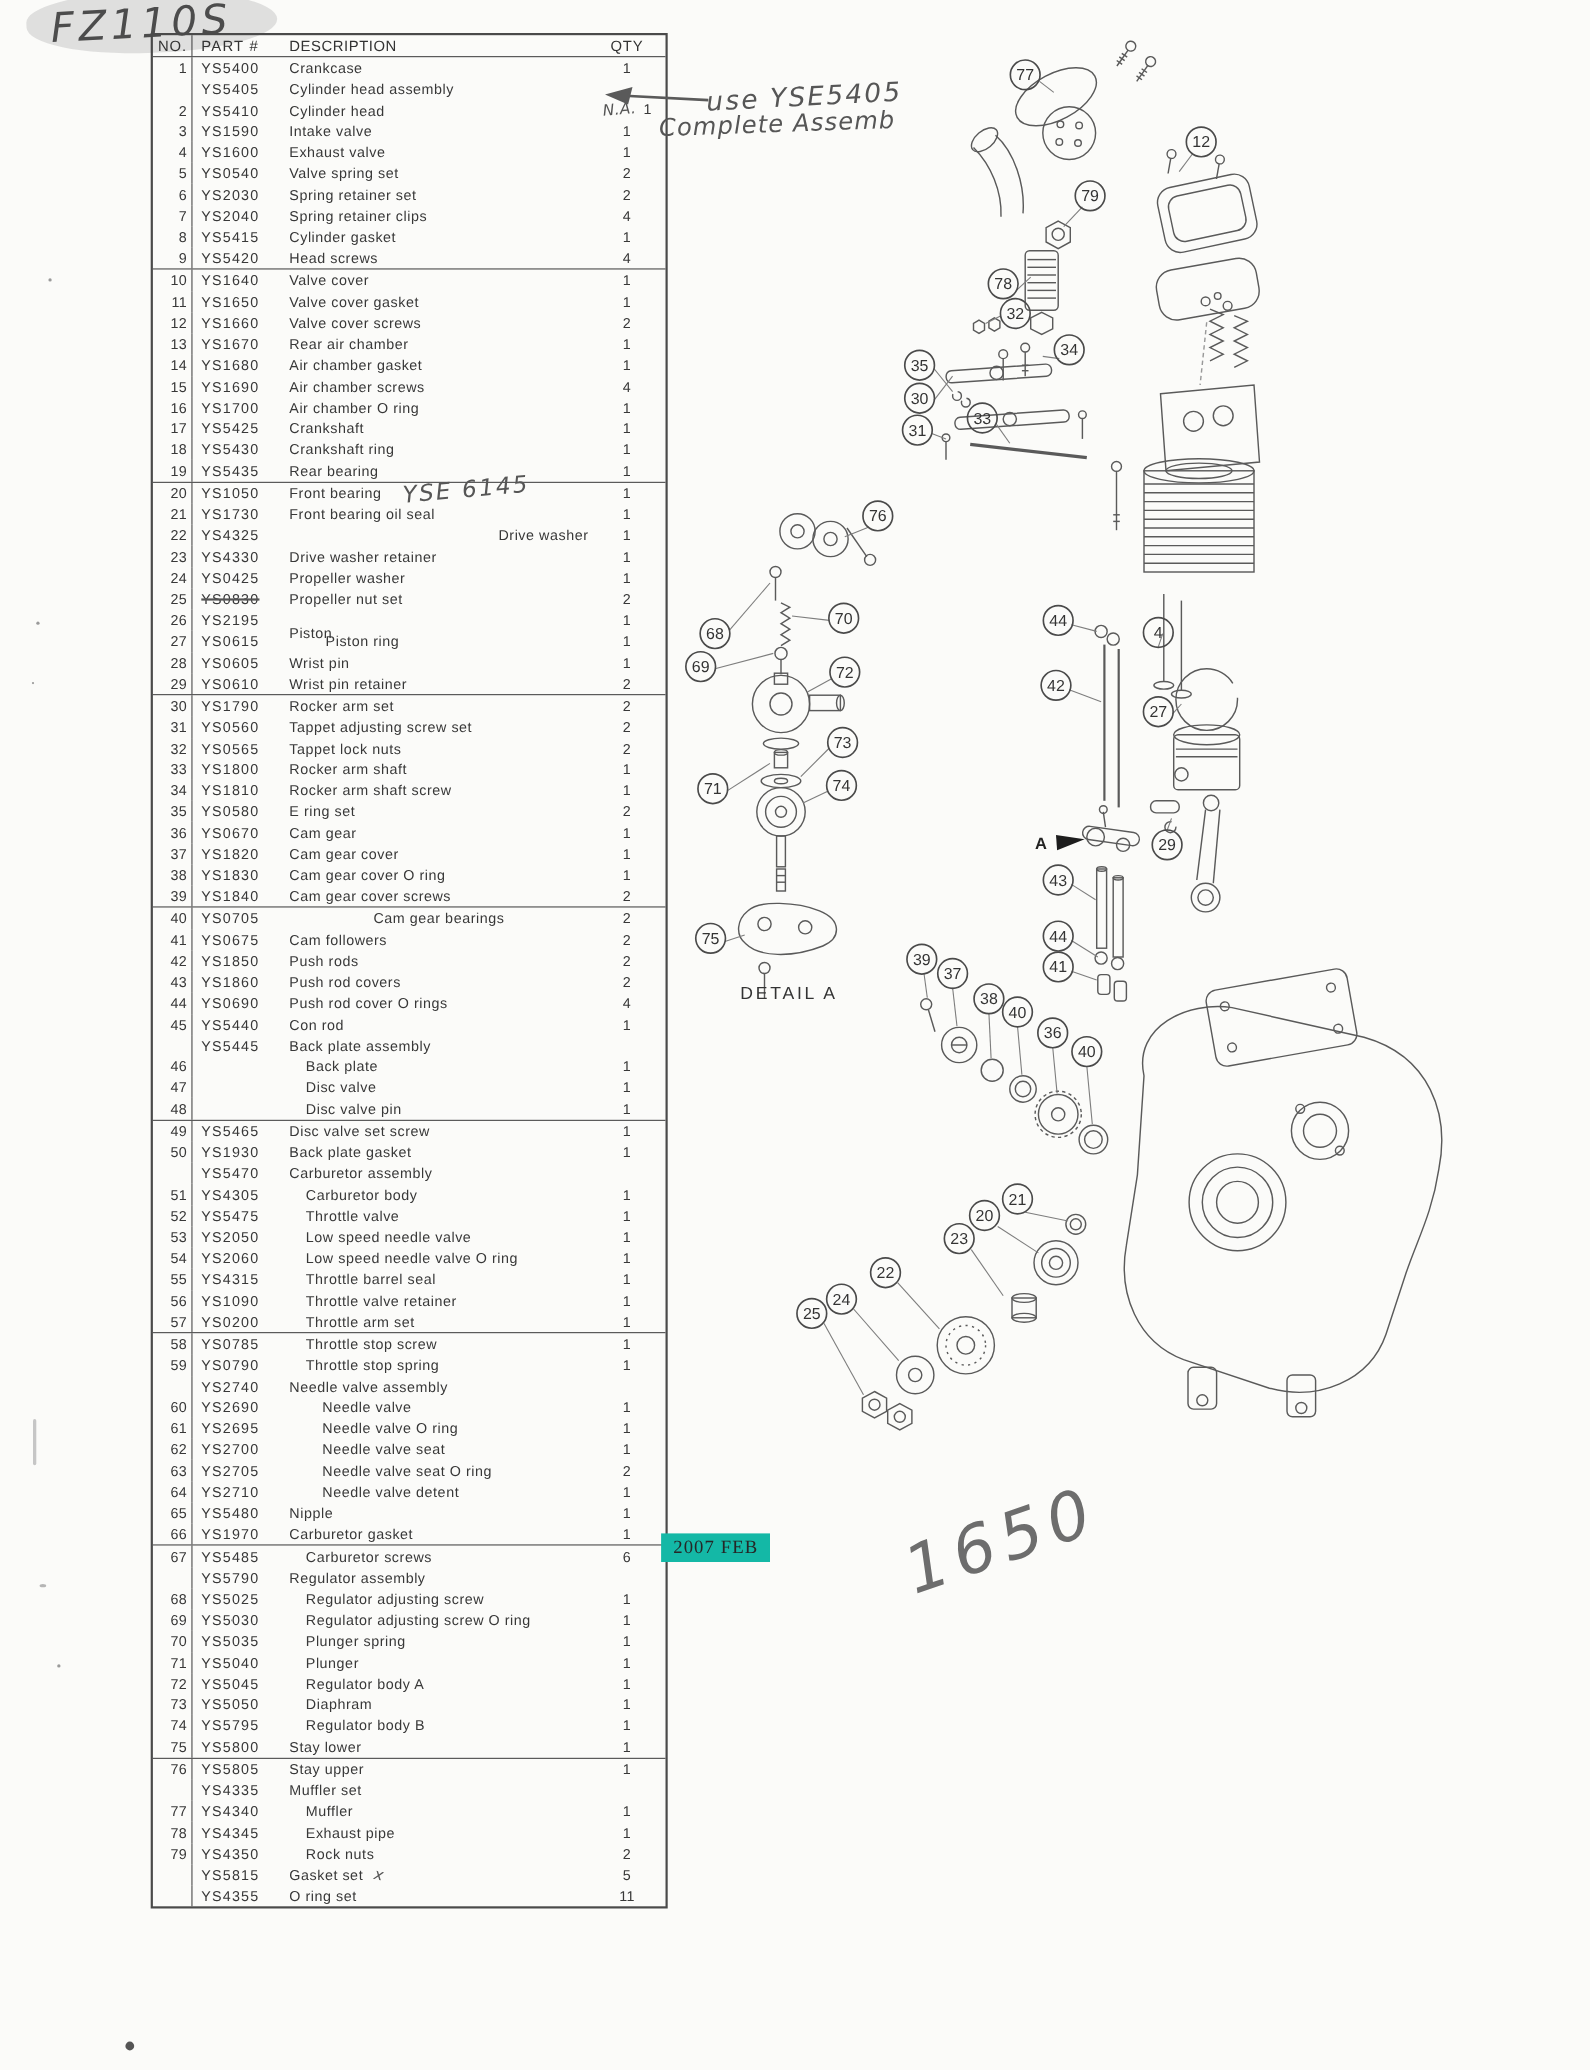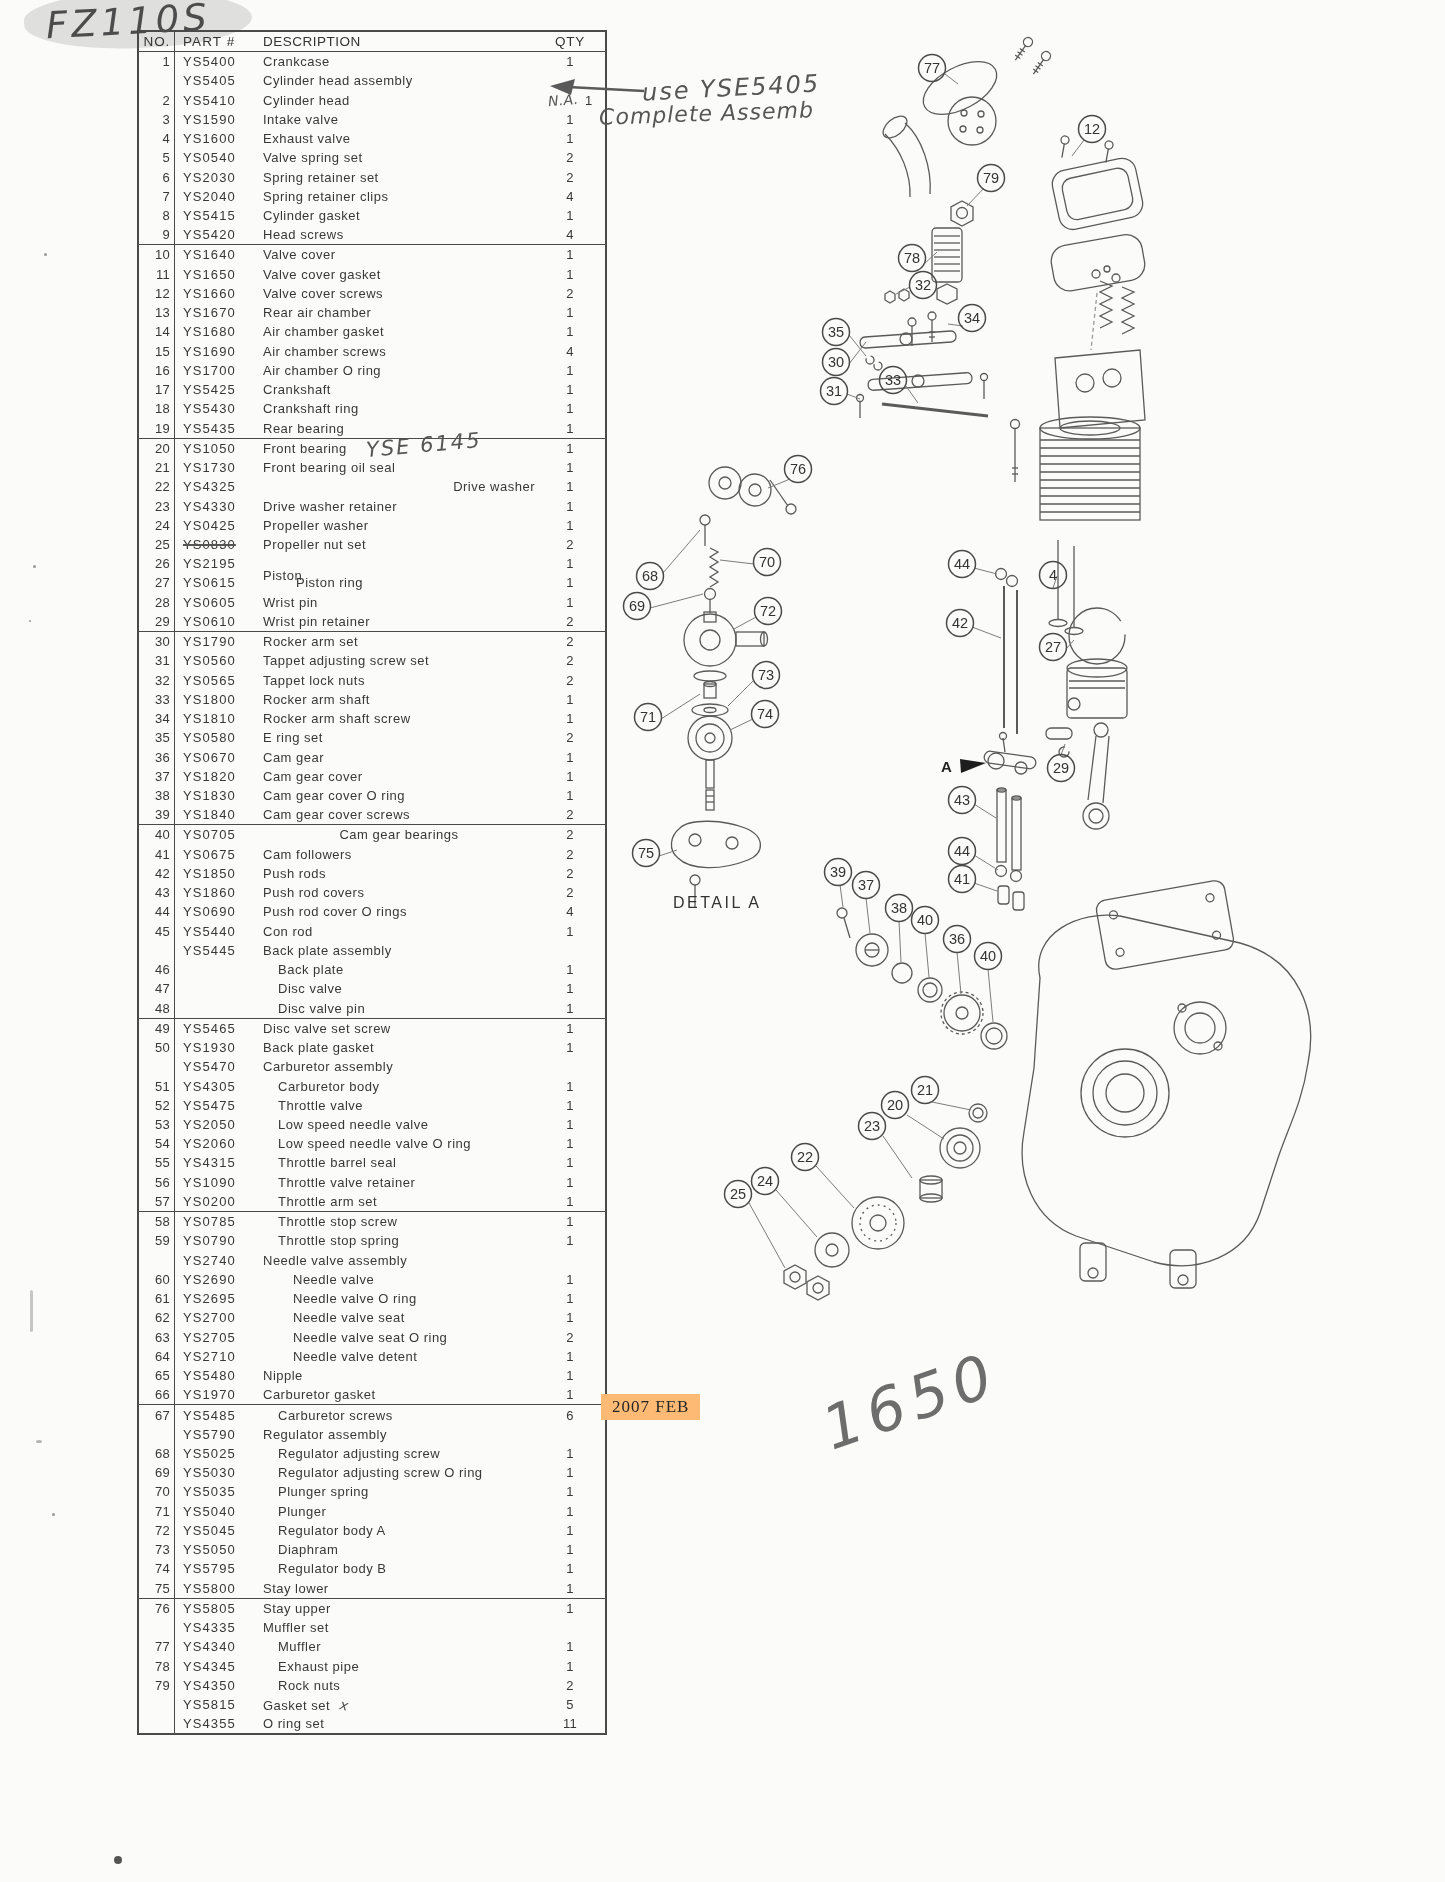--- a/index.html
+++ b/index.html
@@ -21,21 +21,21 @@
   .qtynote{font-family:"DejaVu Sans",sans-serif;font-style:italic;color:#555;font-size:14px;margin-right:7px;display:inline-block;transform:rotate(-5deg);}
   .descmark{font-family:"DejaVu Sans",sans-serif;font-style:italic;color:#555;margin-left:10px;font-size:14px;display:inline-block;transform:rotate(12deg);}
   #model-hw{left:46px;top:0px;font-size:37px;letter-spacing:4px;transform:rotate(-3deg);color:#4c4c4c;}
   #smudge{position:absolute;left:24px;top:-8px;width:228px;height:56px;background:#c9c9c9;opacity:.55;border-radius:46% 54% 50% 50%;transform:rotate(-2deg);}
   #use-note1{left:642px;top:74px;font-size:24px;letter-spacing:2px;transform:rotate(-3deg);}
   #use-note2{left:599px;top:101px;font-size:22px;letter-spacing:1px;transform:rotate(-2deg);}
   #yse6145{left:366px;top:433px;font-size:21px;letter-spacing:2px;transform:rotate(-5deg);}
   #price-hw{left:820px;top:1366px;font-size:60px;letter-spacing:7px;transform:rotate(-19deg);color:#6d6d6d;}
   #hand-arrow{position:absolute;left:548px;top:78px;width:100px;height:24px;}
   
-  #stamp{position:absolute;left:601px;top:1394px;background:#fdba74;color:#262626;
+  #stamp{position:absolute;left:601px;top:1394px;background:#14b8a6;color:#262626;
          font-family:"Liberation Serif",serif;font-size:17px;letter-spacing:1px;padding:3px 11px;}
   
   #diagram{position:absolute;left:560px;top:28px;}
   .spk{position:absolute;background:#9a9a9a;border-radius:50%;}
 </style>
 </head>
 <body>
 
 <div class="page">
 

